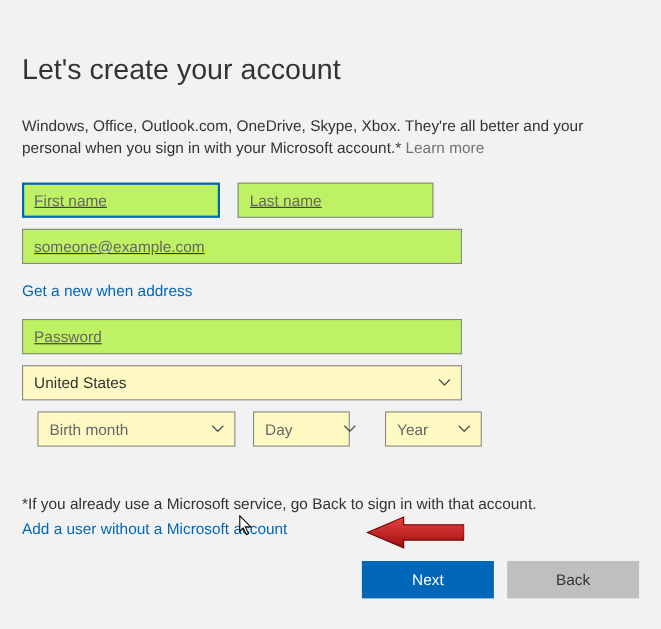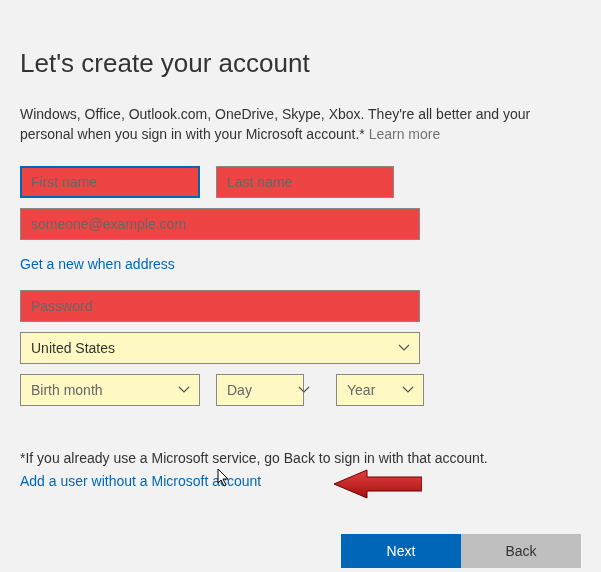--- a/index.html
+++ b/index.html
@@ -33,27 +33,28 @@
       cursor: pointer;
     }
     .row {
       display: flex;
       gap: 16px;
       margin-bottom: 10px;
     }
     .input-field {
       height: 32px;
       border: 1px solid #888;
-      background: #ef4444;
+      background: #bef264;
       padding: 0 10px;
       font-size: 14px;
       font-family: inherit;
       color: #333;
       outline: none;
       display: block;
+      text-decoration: underline;
     }
     .input-field::placeholder {
       color: #666;
     }
     .input-field.focused {
       border: 2px solid #0067b8;
       padding: 0 9px;
     }
     .first-name {
       width: 180px;
@@ -93,21 +94,21 @@
     }
     .chevron {
       position: absolute;
       right: 10px;
       top: 50%;
       transform: translateY(-50%);
       pointer-events: none;
     }
     .country-wrap { width: 400px; }
     .country { width: 400px; padding-right: 30px; }
-    .birth-month-wrap { width: 180px; }
+    .birth-month-wrap { width: 180px; margin-left: 14px; }
     .birth-month { width: 180px; padding-right: 30px; }
     .day-wrap { width: 104px; }
     .day { width: 88px; padding-right: 26px; }
     .year-wrap { width: 88px; }
     .year { width: 88px; padding-right: 26px; }
     .spacer { height: 34px; }
     .note {
       font-size: 14px;
       color: #333;
       margin-bottom: 6px;
@@ -125,24 +126,24 @@
       pointer-events: none;
     }
     .arrow-annotation {
       position: absolute;
       left: 332px;
       top: 468px;
       pointer-events: none;
     }
     .button-row {
       position: absolute;
-      bottom: 4px;
+      bottom: 28px;
       right: 20px;
       display: flex;
-      gap: 0;
+      gap: 12px;
     }
     .btn {
       width: 120px;
       height: 34px;
       border: none;
       font-size: 14px;
       font-family: inherit;
       cursor: pointer;
       display: flex;
       align-items: center;

